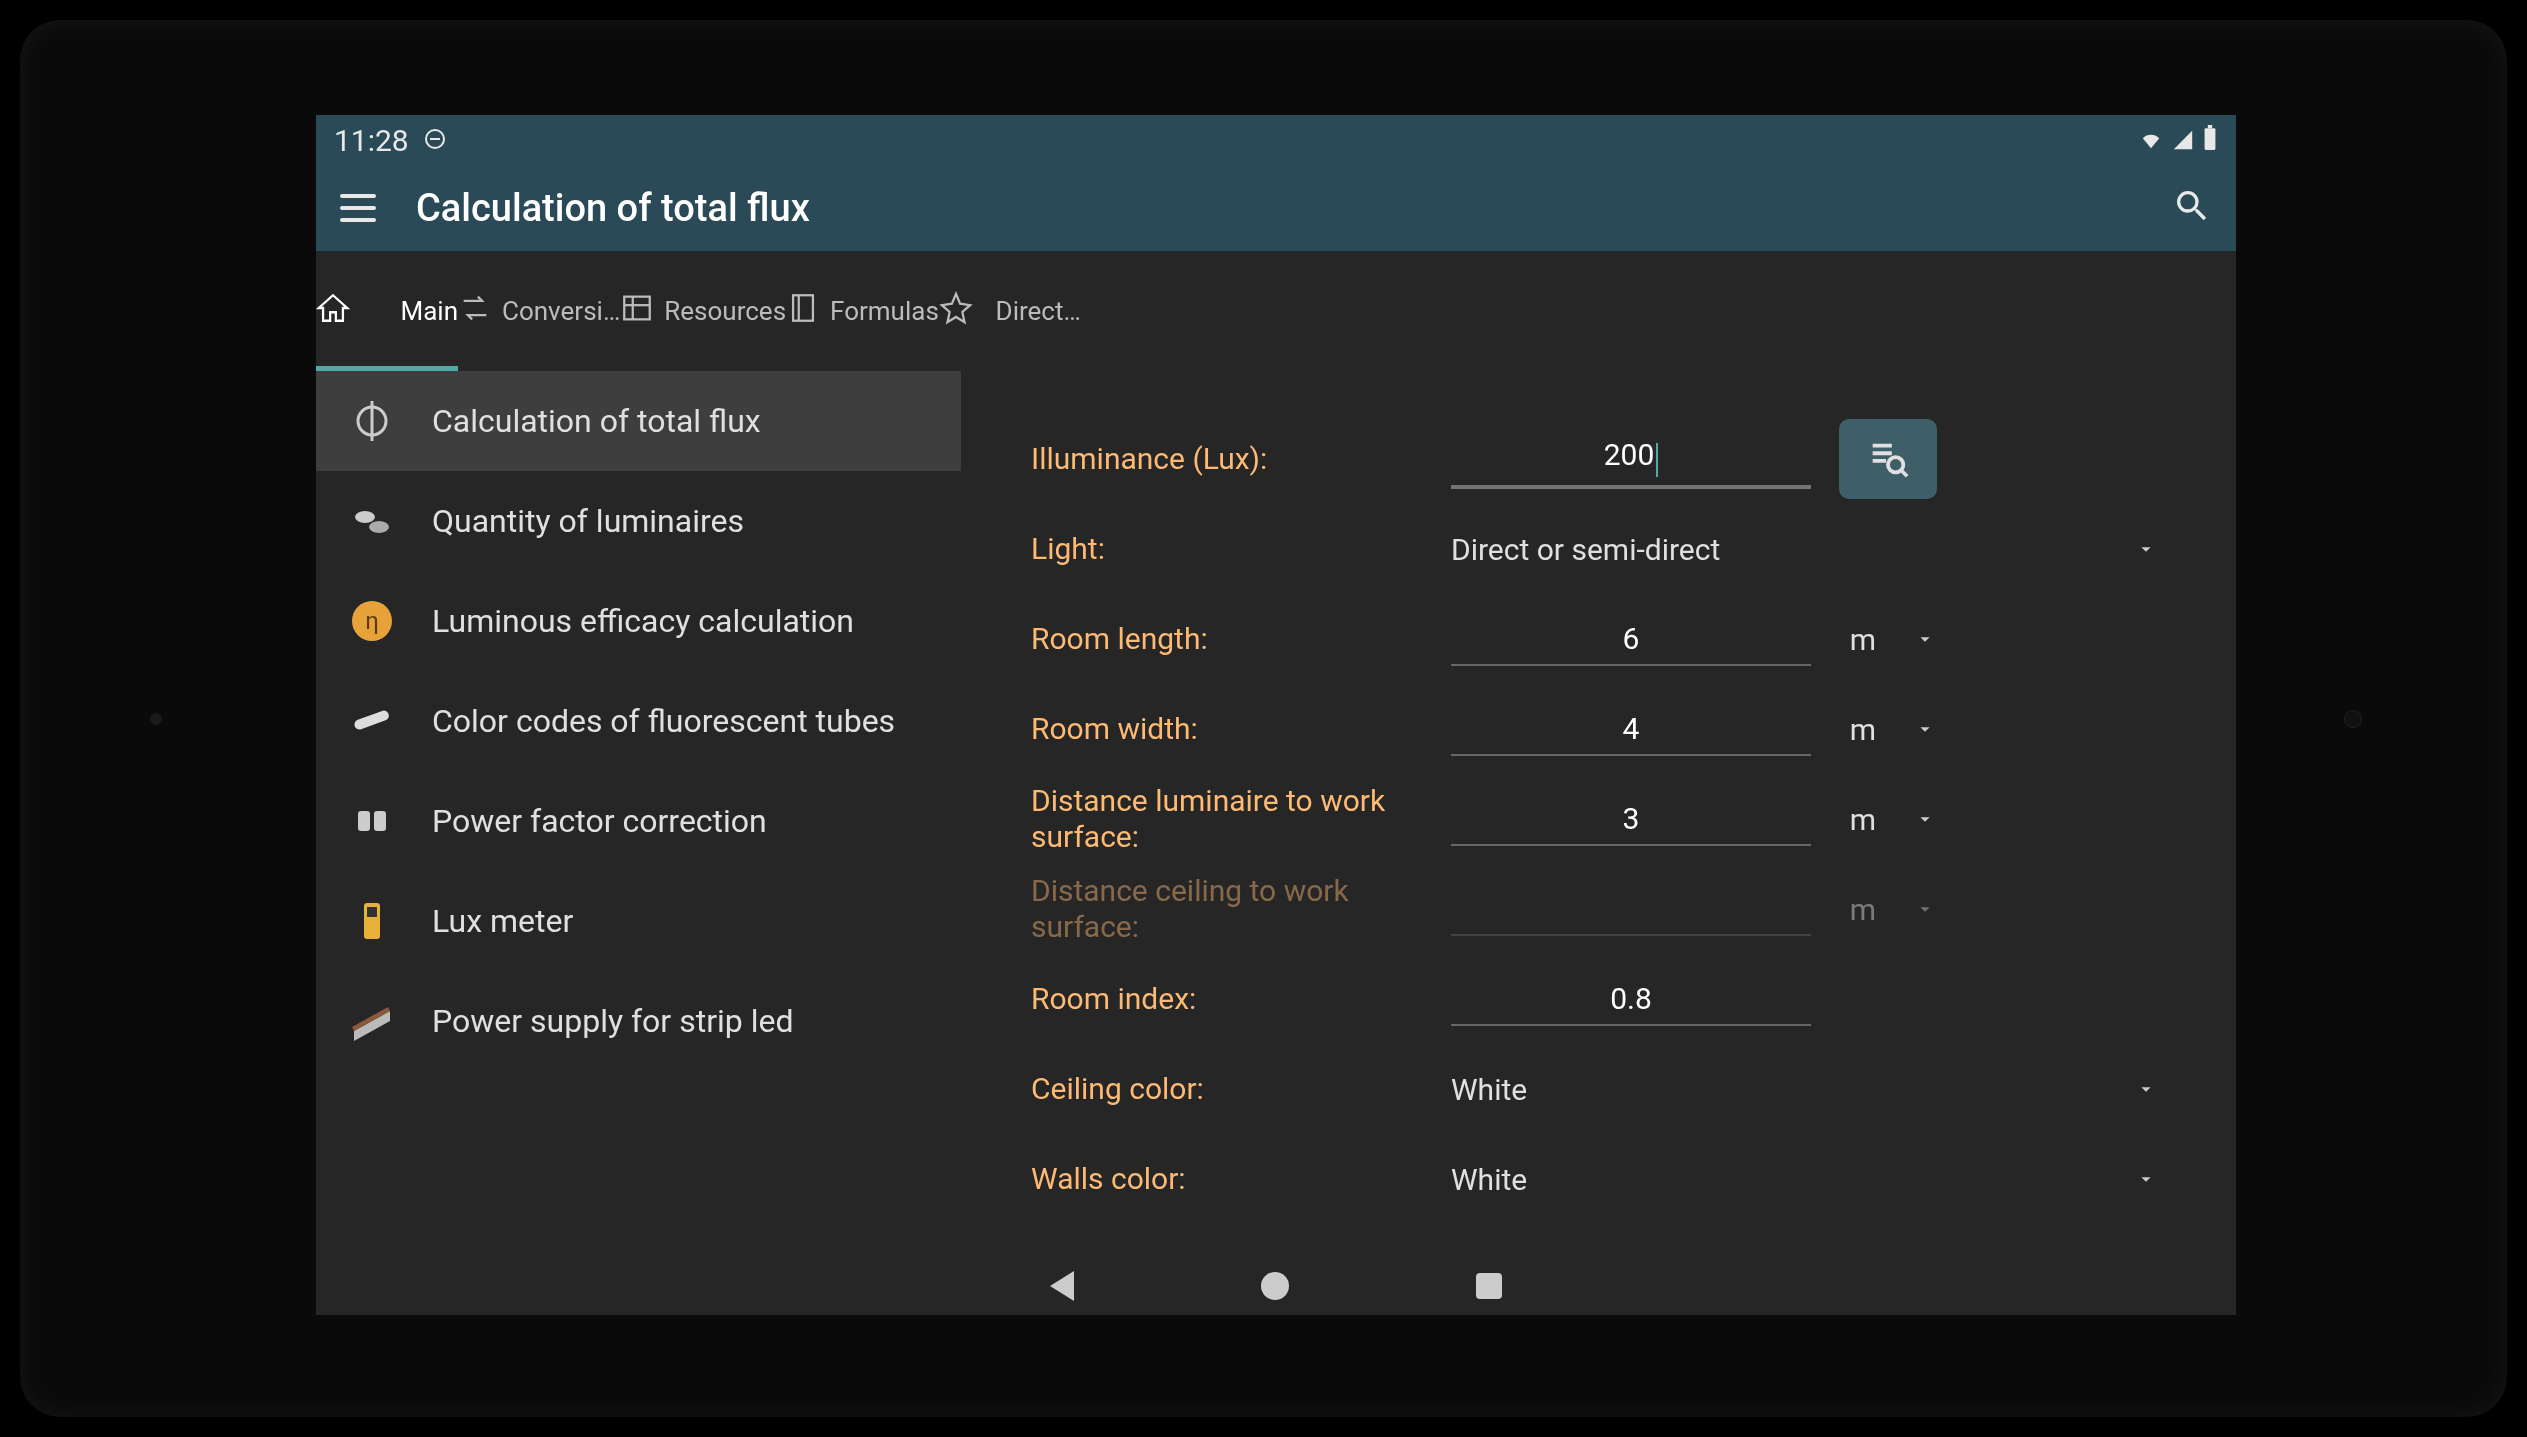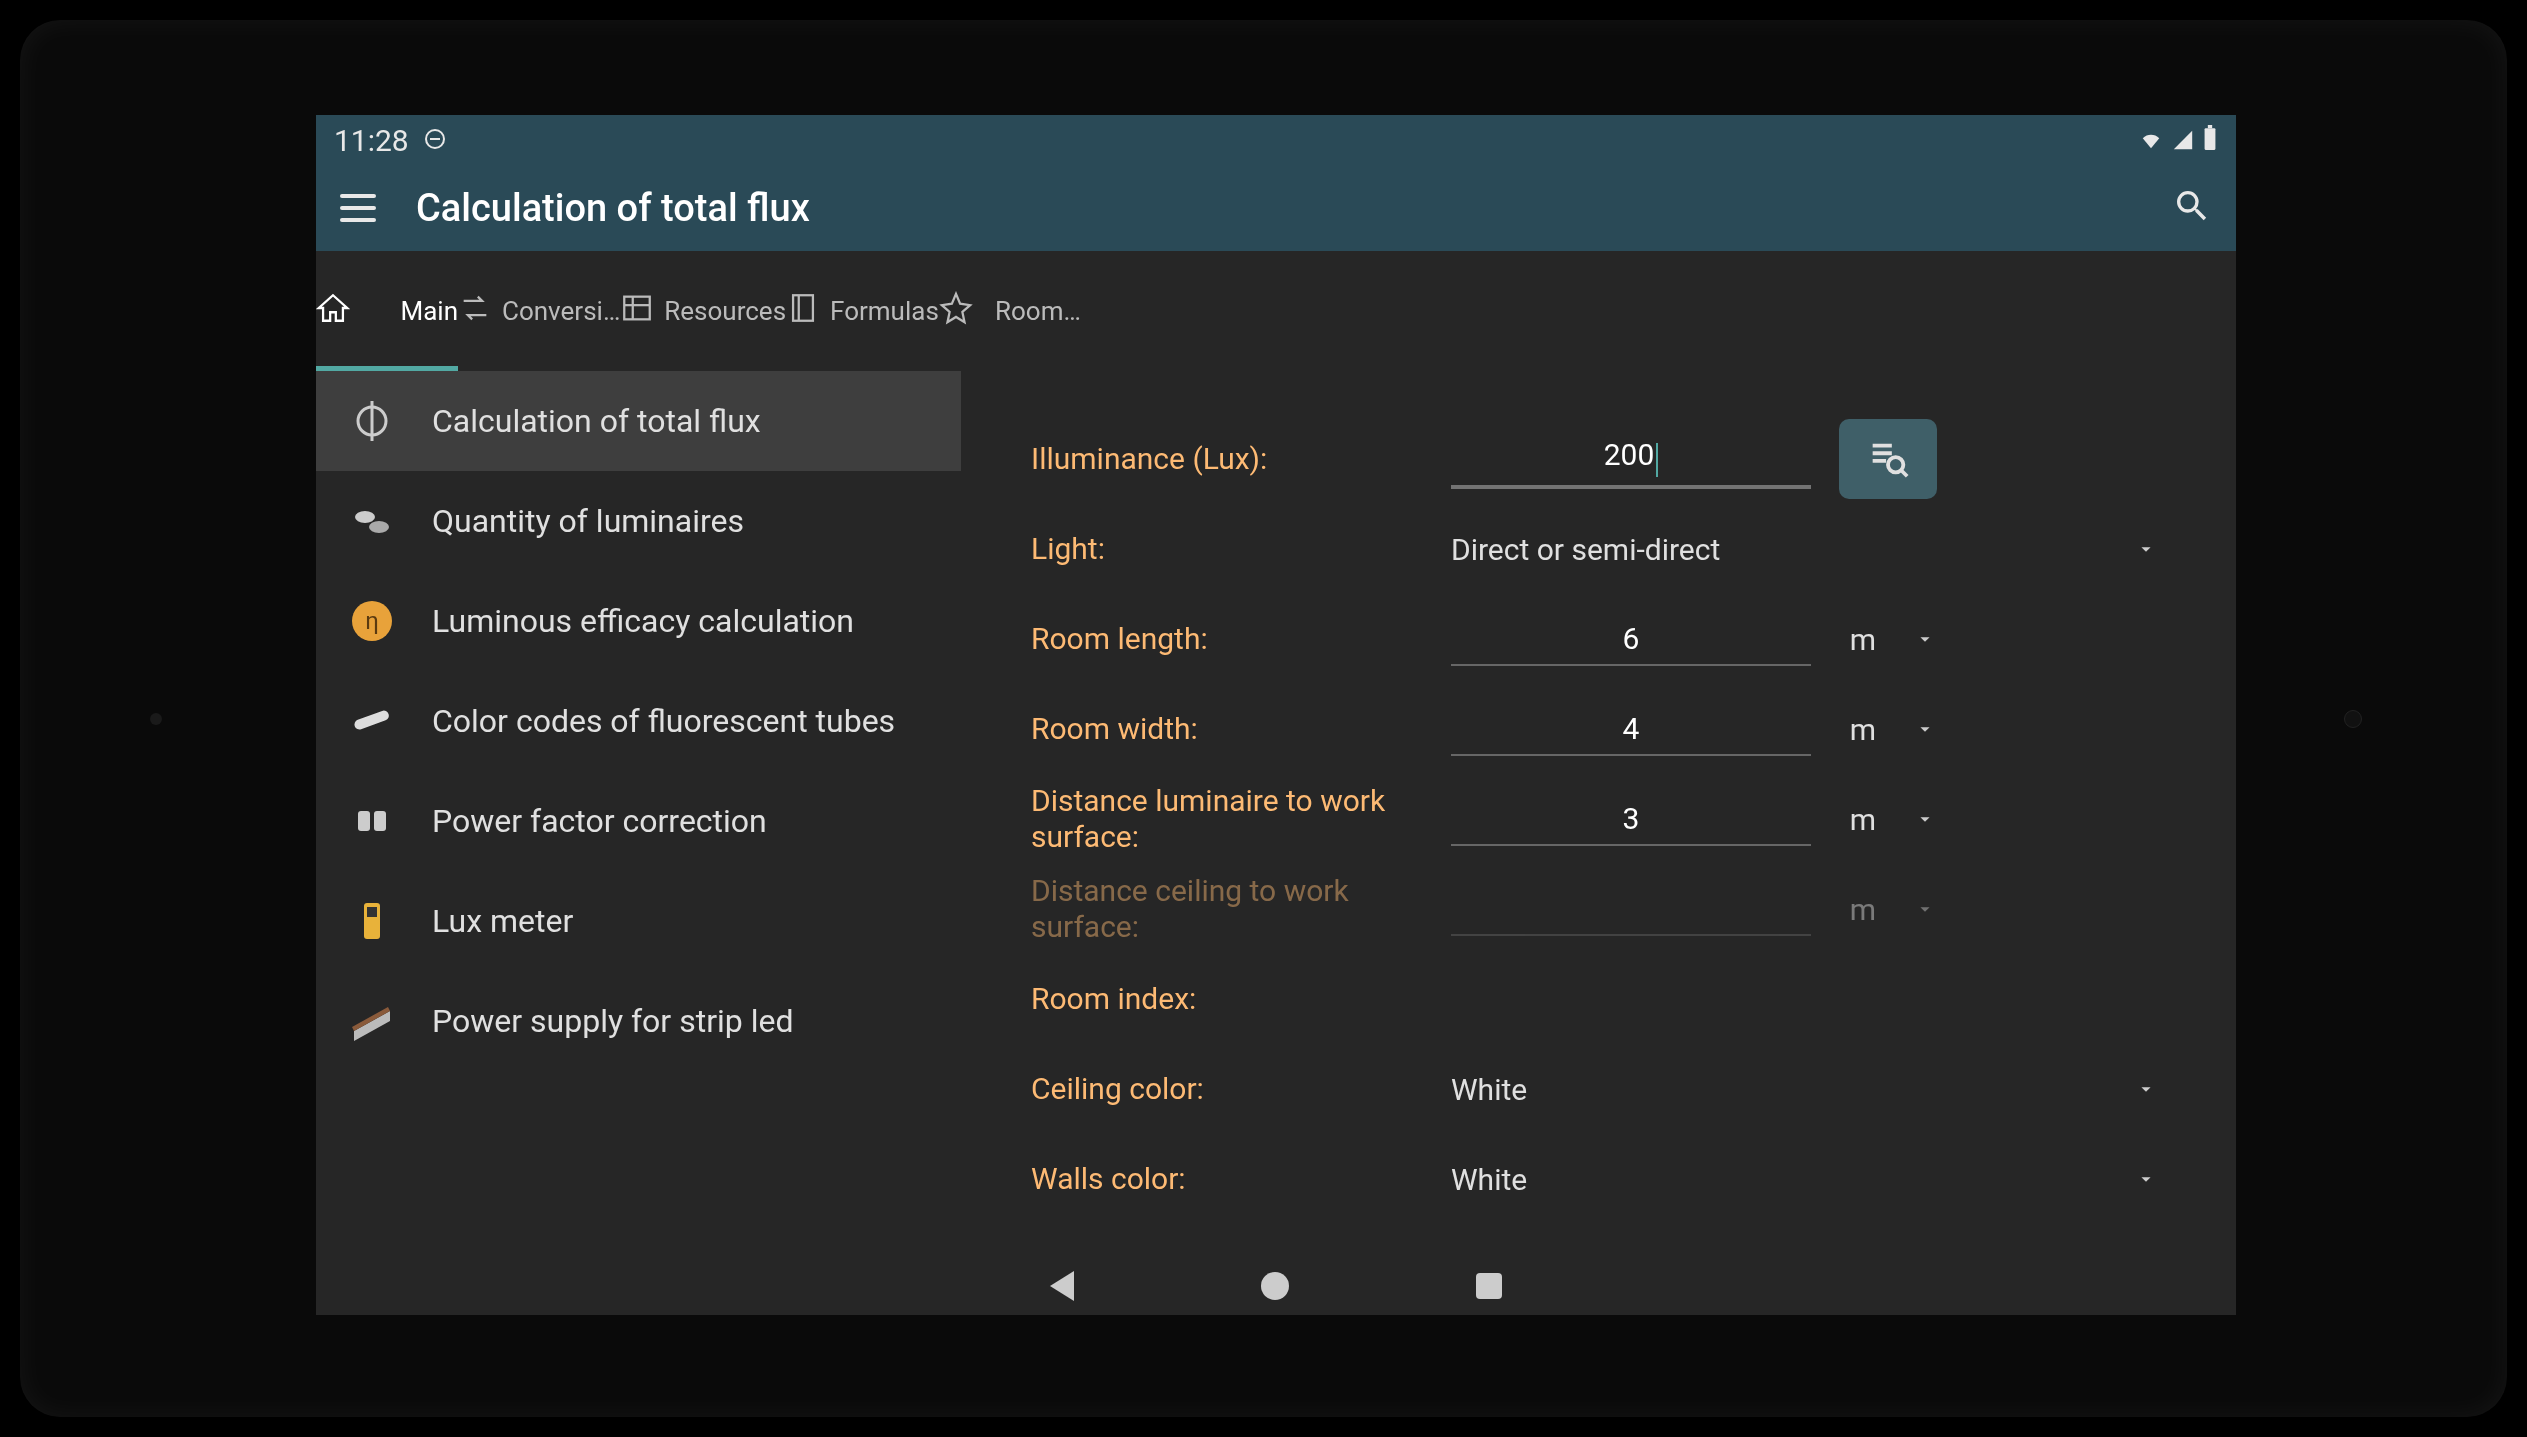--- a/index.html
+++ b/index.html
@@ -150,21 +150,21 @@
         <span><svg viewBox="0 0 24 24">
               <rect x="5" y="3" width="14" height="18" fill="none" stroke="currentColor" stroke-width="1.6"></rect>
               <line x1="9" y1="3" x2="9" y2="21" stroke="currentColor" stroke-width="1.6"></line>
             </svg></span>
         <span class="tab-label">Formulas</span>
       </div>
       <div class="tab">
         <span><svg viewBox="0 0 24 24">
               <path d="M12 2l2.9 6.9L22 10l-5.5 4.8L18 22l-6-3.7L6 22l1.5-7.2L2 10l7.1-1.1L12 2z" fill="none" stroke="currentColor" stroke-width="1.6"></path>
             </svg></span>
-        <span class="tab-label">Room…</span>
+        <span class="tab-label">Direct…</span>
       </div>
     </div>
 
     <div class="content">
       <div class="sidebar">
         <div class="list-item active">
           <div class="list-icon">
               <svg viewBox="0 0 48 48">
                 <circle cx="24" cy="24" r="14" fill="none" stroke="#ccc" stroke-width="3"></circle>
                 <line x1="24" y1="4" x2="24" y2="44" stroke="#ccc" stroke-width="3"></line>
@@ -294,20 +294,21 @@
           <div class="form-unit">m</div>
           <div class="form-chevron">
               <svg viewBox="0 0 24 24">
                 <path d="M7 10l5 5 5-5z"></path>
               </svg>
             </div>
         </div>
 
         <div class="form-row">
           <div class="form-label">Room index:</div>
+          <input class="form-input" value="0.8" style="">
         </div>
 
         <div class="form-row">
           <div class="form-label">Ceiling color:</div>
           <div class="form-select-full">
             <span class="sel-text">White</span>
             <div class="form-chevron">
                 <svg viewBox="0 0 24 24">
                   <path d="M7 10l5 5 5-5z"></path>
                 </svg>

